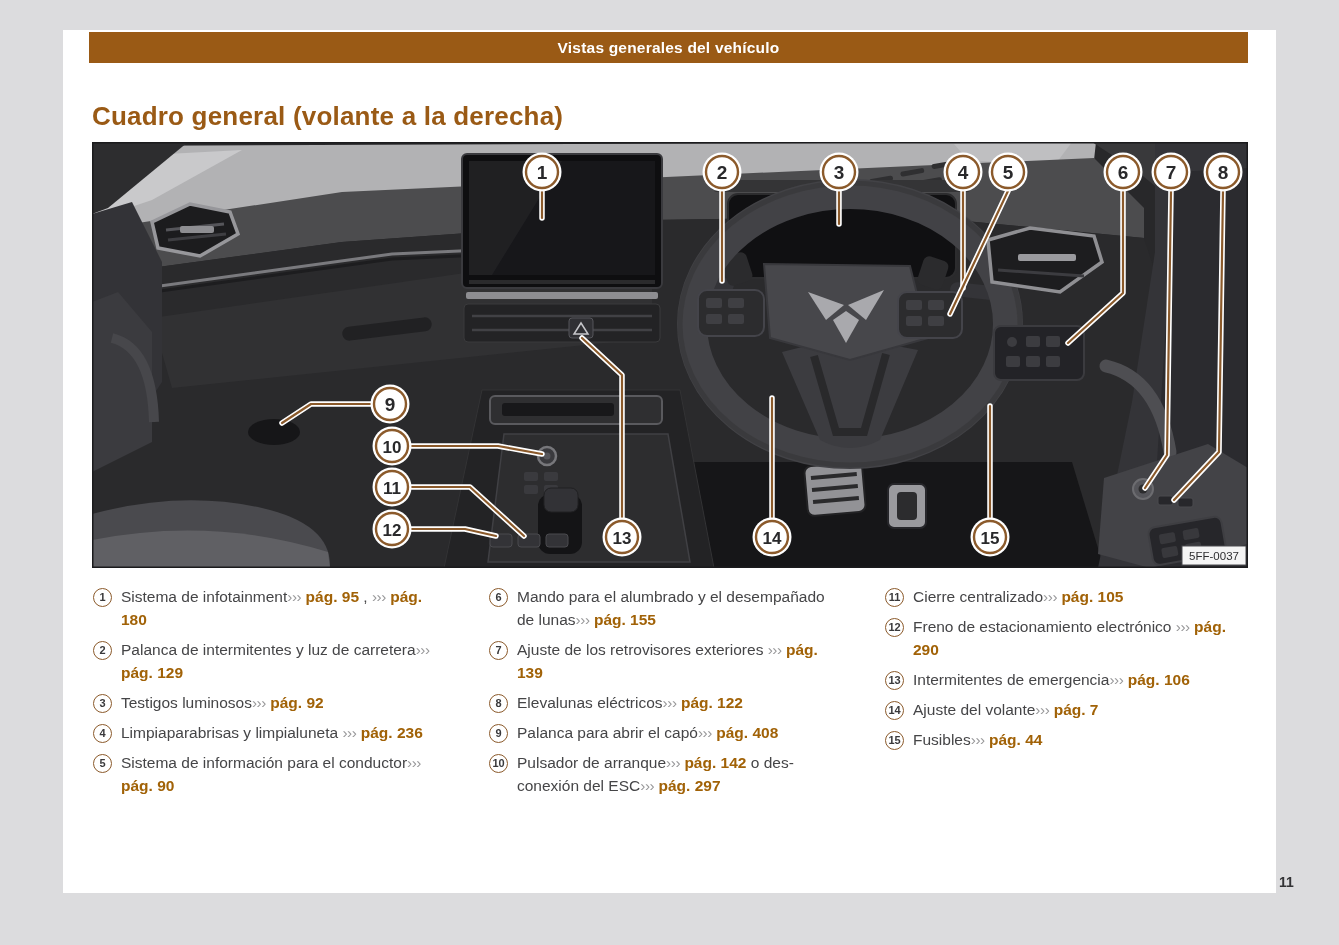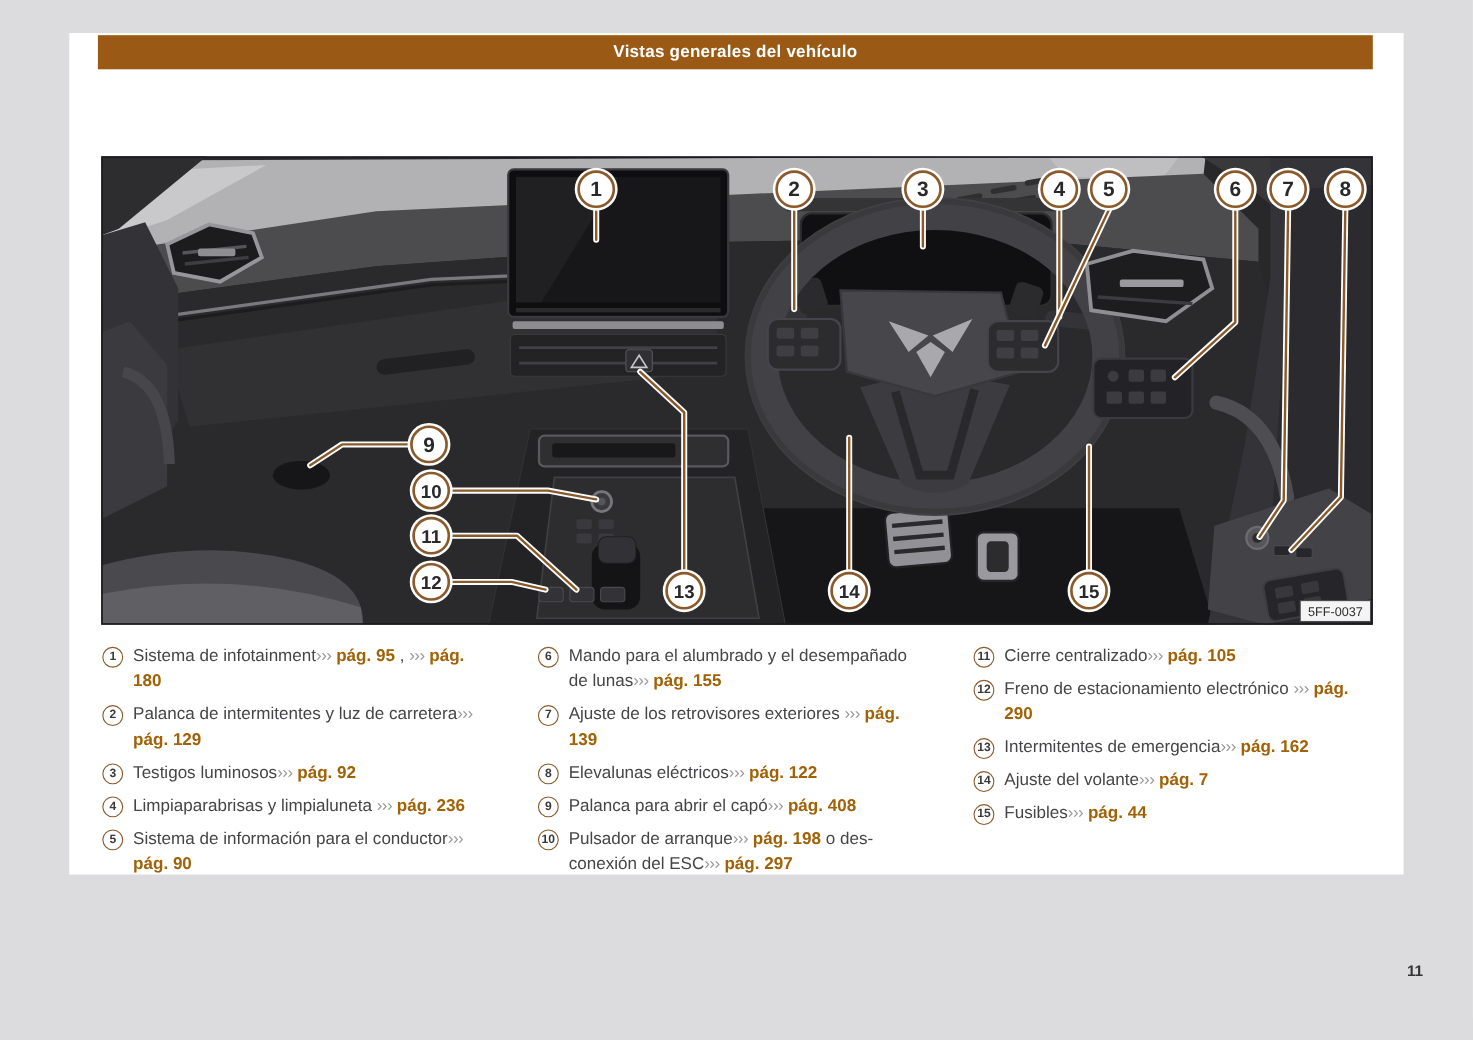--- a/index.html
+++ b/index.html
@@ -3,21 +3,21 @@
 <meta charset="utf-8">
 <style>
   html,body{margin:0;padding:0;}
   body{
     width:1339px;height:945px;position:relative;overflow:hidden;
     background:#dcdcde;
     font-family:"Liberation Sans","DejaVu Sans",sans-serif;
     -webkit-font-smoothing:antialiased;
   }
   .page{
-    position:absolute;left:63px;top:30px;width:1213px;height:765px;
+    position:absolute;left:63px;top:30px;width:1213px;height:863px;
     background:#ffffff;
   }
   .chapter-bar{
     position:absolute;left:26px;top:2px;width:1159px;height:31px;
     background:#9a5a15;color:#ffffff;font-weight:bold;font-size:15.5px;
     display:flex;align-items:center;justify-content:center;letter-spacing:.2px;
   }
   .page-title{
     position:absolute;left:29px;top:54px;
     color:#9a5a15;font-size:26px;font-weight:bold;letter-spacing:.2px;
@@ -50,20 +50,21 @@
 </style>
 </head>
 <body>
 
 <div class="page">
 
   <div class="chapter-bar">
     <span>Vistas generales del vehículo</span>
   </div>
 
+  <h1 class="page-title">Cuadro general (volante a la derecha)</h1>
 
   <div class="figure-wrap">
     <svg viewBox="0 0 1156 426">
 
       <rect x="0" y="0" width="1156" height="426" fill="#28282a"></rect>
 
       <g>
         <polygon points="0,4 1004,0 1002,18 640,34 250,52 0,90" fill="#b2b2b4"></polygon>
         <polygon points="0,16 150,8 60,58 0,78" fill="#c9c9cb"></polygon>
         <polygon points="862,2 980,0 962,24 876,18" fill="#bfbfc1"></polygon>
@@ -373,35 +374,35 @@
         <div class="litem">
           <span class="inum">8</span>
           <div class="ltxt"><span>Elevalunas eléctricos</span><span class="c">›››</span><span class="p"> pág. 122</span></div>
         </div>
         <div class="litem">
           <span class="inum">9</span>
           <div class="ltxt"><span>Palanca para abrir el capó</span><span class="c">›››</span><span class="p"> pág. 408</span></div>
         </div>
         <div class="litem">
           <span class="inum">10</span>
-          <div class="ltxt"><span>Pulsador de arranque</span><span class="c">›››</span><span class="p"> pág. 198</span><span> o des­conexión del ESC</span><span class="c">›››</span><span class="p"> pág. 297</span></div>
+          <div class="ltxt"><span>Pulsador de arranque</span><span class="c">›››</span><span class="p"> pág. 142</span><span> o des­conexión del ESC</span><span class="c">›››</span><span class="p"> pág. 297</span></div>
         </div>
       </div>
       <div class="lcol">
         <div class="litem">
           <span class="inum">11</span>
           <div class="ltxt"><span>Cierre centralizado</span><span class="c">›››</span><span class="p"> pág. 105</span></div>
         </div>
         <div class="litem">
           <span class="inum">12</span>
           <div class="ltxt"><span>Freno de estacionamiento electrónico </span><span class="c">›››</span><span class="p"> pág. 290</span></div>
         </div>
         <div class="litem">
           <span class="inum">13</span>
-          <div class="ltxt"><span>Intermitentes de emergencia</span><span class="c">›››</span><span class="p"> pág. 162</span></div>
+          <div class="ltxt"><span>Intermitentes de emergencia</span><span class="c">›››</span><span class="p"> pág. 106</span></div>
         </div>
         <div class="litem">
           <span class="inum">14</span>
           <div class="ltxt"><span>Ajuste del volante</span><span class="c">›››</span><span class="p"> pág. 7</span></div>
         </div>
         <div class="litem">
           <span class="inum">15</span>
           <div class="ltxt"><span>Fusibles</span><span class="c">›››</span><span class="p"> pág. 44</span></div>
         </div>
       </div>

